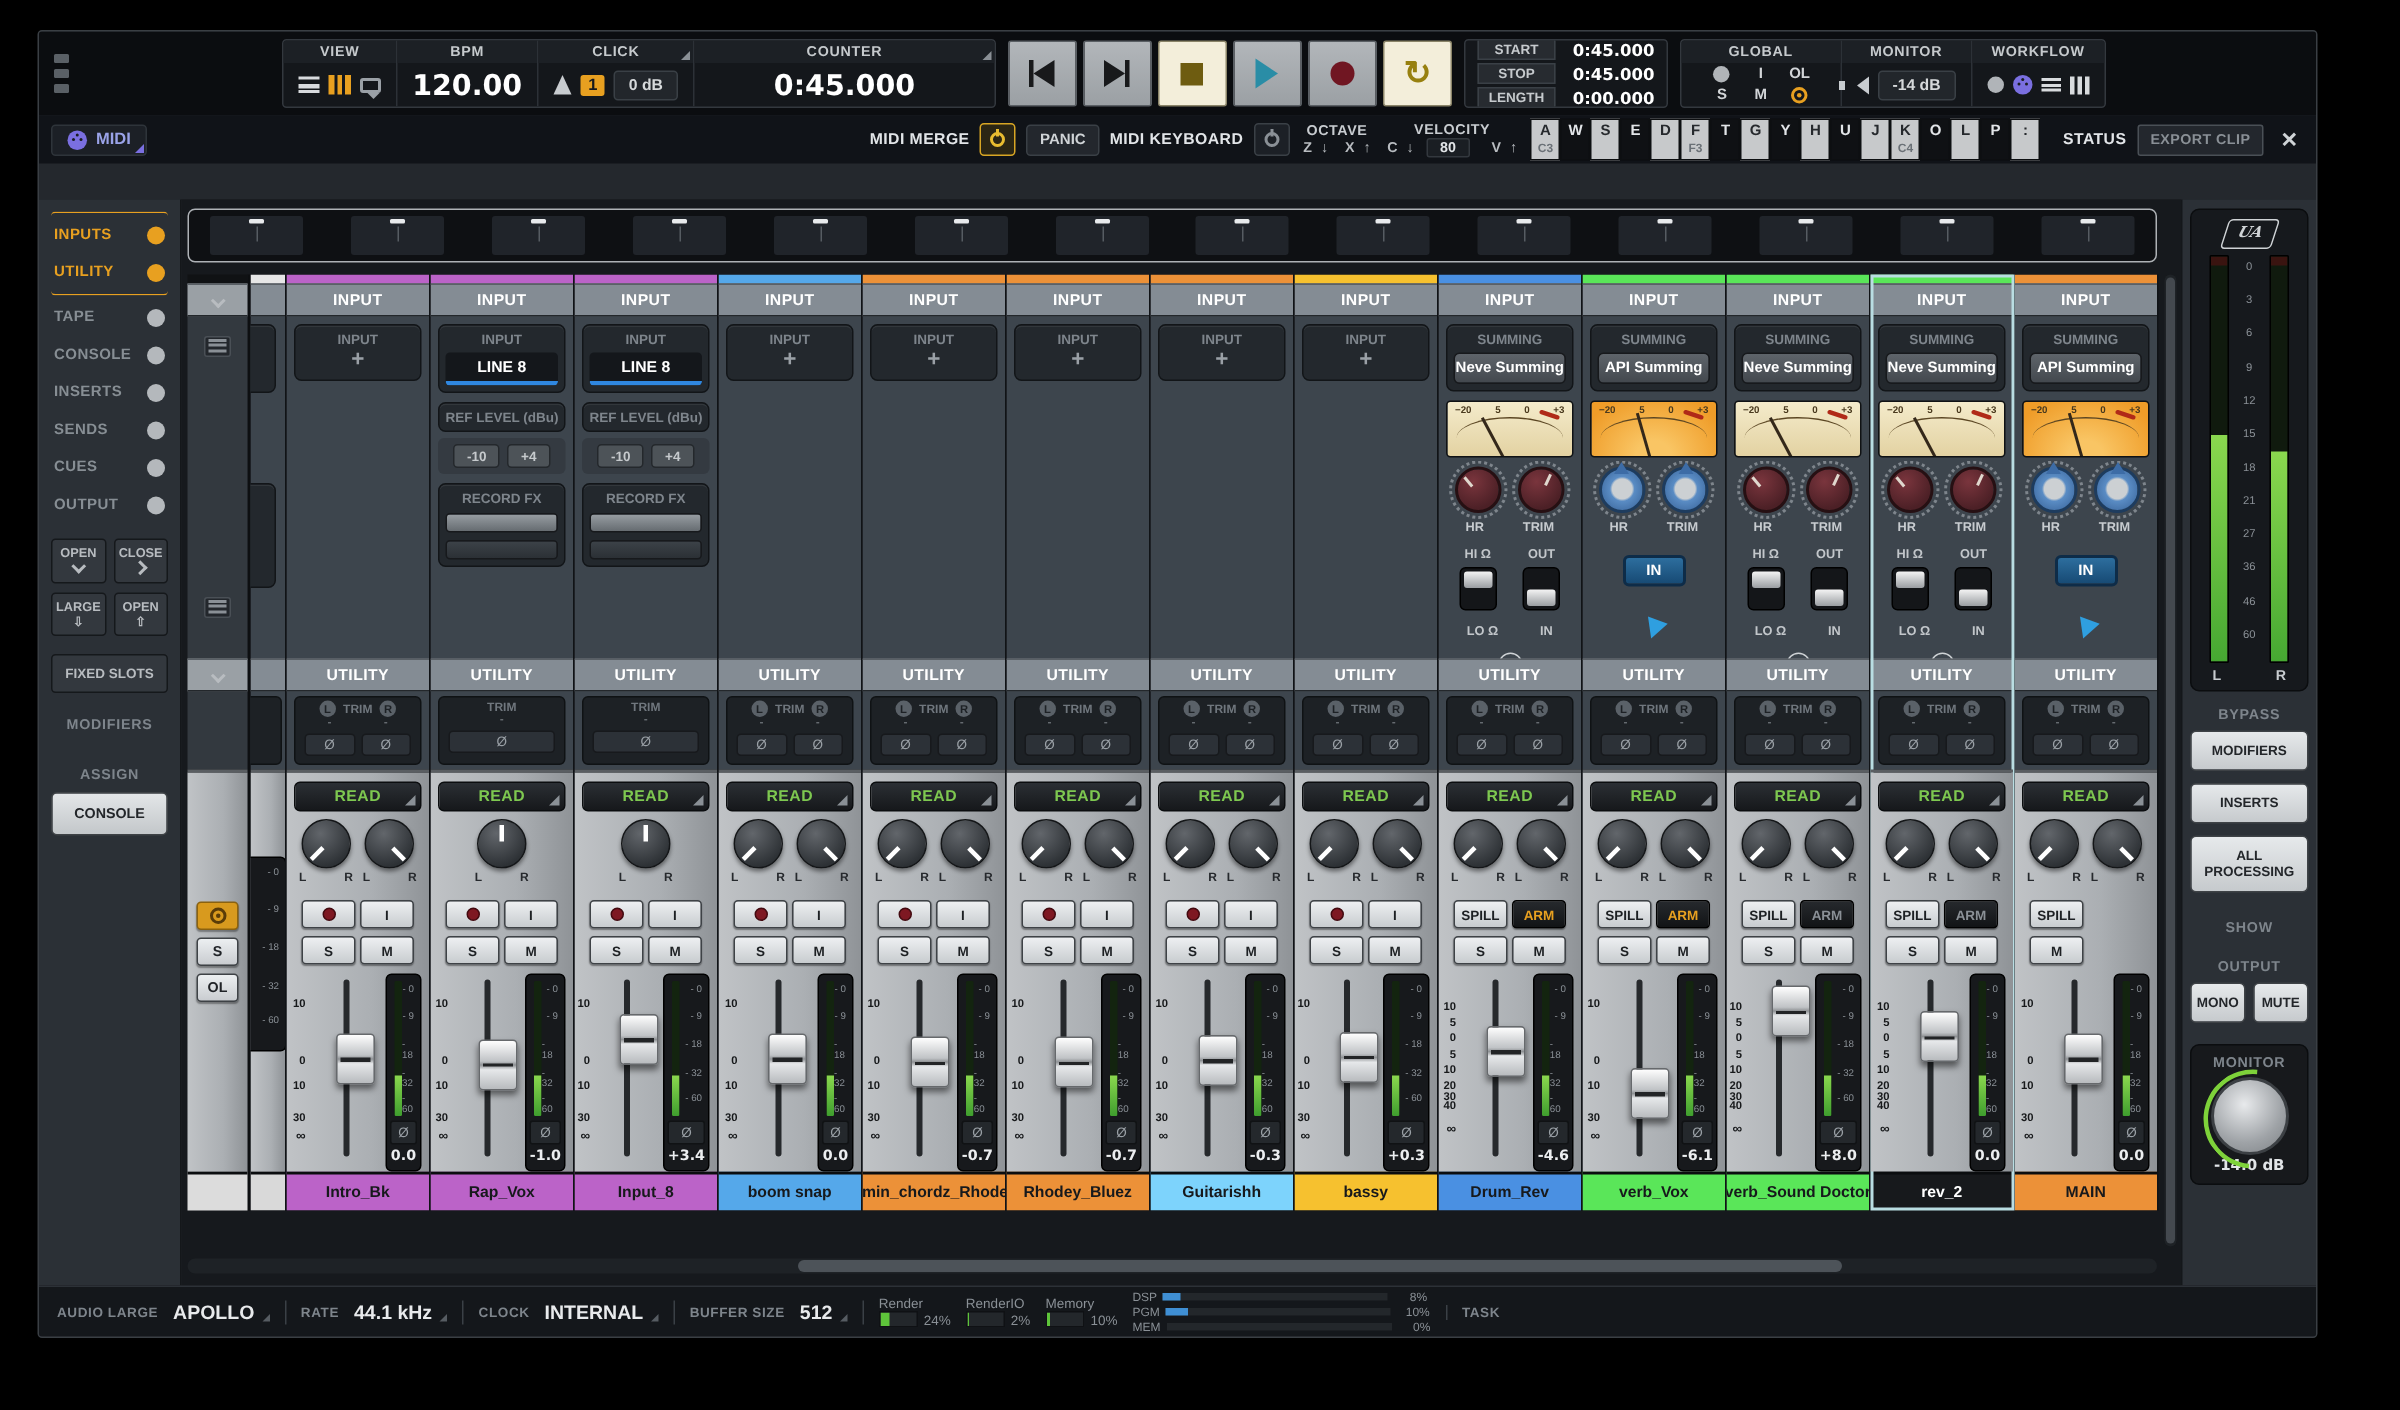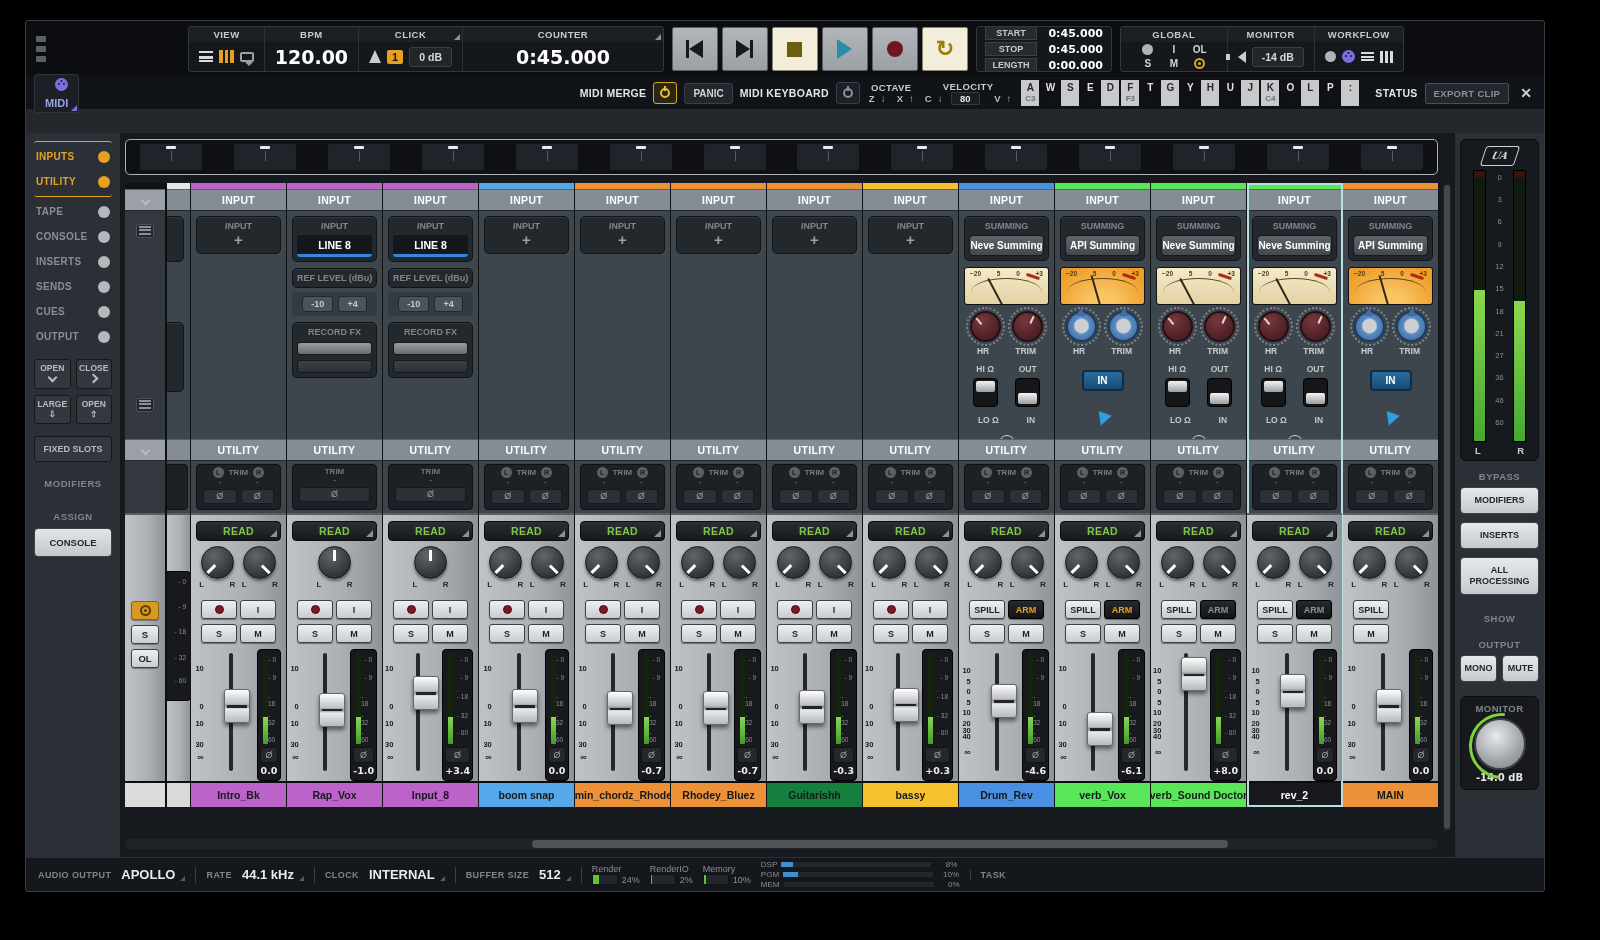--- a/index.html
+++ b/index.html
@@ -62,21 +62,21 @@
   .spk:before{content:"";position:absolute;left:-12px;top:-3px;width:4px;height:6px;background:#c8ccd0;}
   .midi-din{width:13px;height:13px;border-radius:50%;background:#7a6fe0;position:relative;}
   .midi-din:after{content:"";position:absolute;left:3px;top:5px;width:2px;height:2px;background:#1a1d21;border-radius:50%;box-shadow:5px 0 #1a1d21,2.5px -3px #1a1d21;}
   .hamb{width:13px;height:9px;border-top:2px solid #d8dbde;border-bottom:2px solid #d8dbde;position:relative;}
   .hamb:after{content:"";position:absolute;left:0;right:0;top:2px;height:2px;background:#d8dbde;}
   .vbars{display:flex;gap:2px;}
   .vbars span{width:3px;height:12px;background:#d8dbde;}
 
   
   .midibar{height:32px;background:#101318;display:flex;align-items:center;padding:0 8px;gap:7px;color:#c8ccd0;}
-  .midisrc{background:#1c2026;border:1px solid #2e343a;border-radius:3px;display:flex;align-items:flex-end;gap:6px;padding:3px 10px;position:relative;flex-direction:column;}
+  .midisrc{background:#1c2026;border:1px solid #2e343a;border-radius:3px;display:flex;align-items:flex-start;gap:6px;padding:3px 10px;position:relative;}
   .midisrc .corner{position:absolute;right:1px;bottom:1px;width:0;height:0;border-left:6px solid transparent;border-bottom:6px solid #7a6fe0;}
   .midisrc .lbl{color:#9aa3e8;font-size:11px;font-weight:bold;}
   .mlabel{font-size:10.5px;font-weight:bold;color:#e2e5e8;letter-spacing:.3px;}
   .pwrbtn{width:24px;height:22px;border-radius:3px;background:#1c2026;border:1px solid #3a4046;display:flex;align-items:center;justify-content:center;}
   .pwrbtn.on{background:#2b2614;border:1.5px solid #d8a624;}
   .pwr-ic{width:10px;height:10px;border:2px solid #8a9096;border-radius:50%;position:relative;}
   .pwrbtn.on .pwr-ic{border-color:#e8bc30;}
   .pwr-ic:after{content:"";position:absolute;left:50%;top:-4px;width:2px;height:5px;margin-left:-1px;background:#8a9096;}
   .pwrbtn.on .pwr-ic:after{background:#e8bc30;}
   .panicbtn{background:#23272d;border:1px solid #3a4046;border-radius:3px;color:#cfd3d6;font-size:10px;font-weight:bold;padding:4px 8px;}
@@ -1184,21 +1184,21 @@
                       <span style="top: 43%;">18</span>
                       <span style="top: 64%;">32</span>
                       <span style="top: 83%;">60</span>
                     </div>
                   </div>
                   <div class="mphase">Ø</div>
                   <div class="mdb">-0.3</div>
                 </div>
               </div>
             </div>
-            <div class="nametag" style="background: #15803d;">Guitarishh</div>
+            <div class="nametag" style="background: #7dd3fc;">Guitarishh</div>
           </div>
           <div class="strip">
             <div class="cbar" style="background: rgb(246, 193, 47);"></div>
             <div class="shead">INPUT</div>
             <div class="ibody">
               <div class="panel">
                 <div class="plabel">INPUT</div>
                 <div class="plus">+</div>
               </div>
             </div>
@@ -1950,21 +1950,21 @@
         </div>
       <div class="monbox">
         <div class="rpheader" style="margin:2px 0 0;">MONITOR</div>
         <div class="monknob"></div>
         <div class="mondb">-14.0 dB</div>
       </div>
     </div>
   </div>
 
   <div class="bottombar">
-    <span class="bb-label">AUDIO OUTPUT</span>
+    <span class="bb-label">AUDIO LARGE</span>
     <span class="bb-value">APOLLO</span>
     <span class="bb-sep"></span>
     <span class="bb-label">RATE</span>
     <span class="bb-value">44.1 kHz</span>
     <span class="bb-sep"></span>
     <span class="bb-label">CLOCK</span>
     <span class="bb-value">INTERNAL</span>
     <span class="bb-sep"></span>
     <span class="bb-label">BUFFER SIZE</span>
     <span class="bb-value">512</span>

